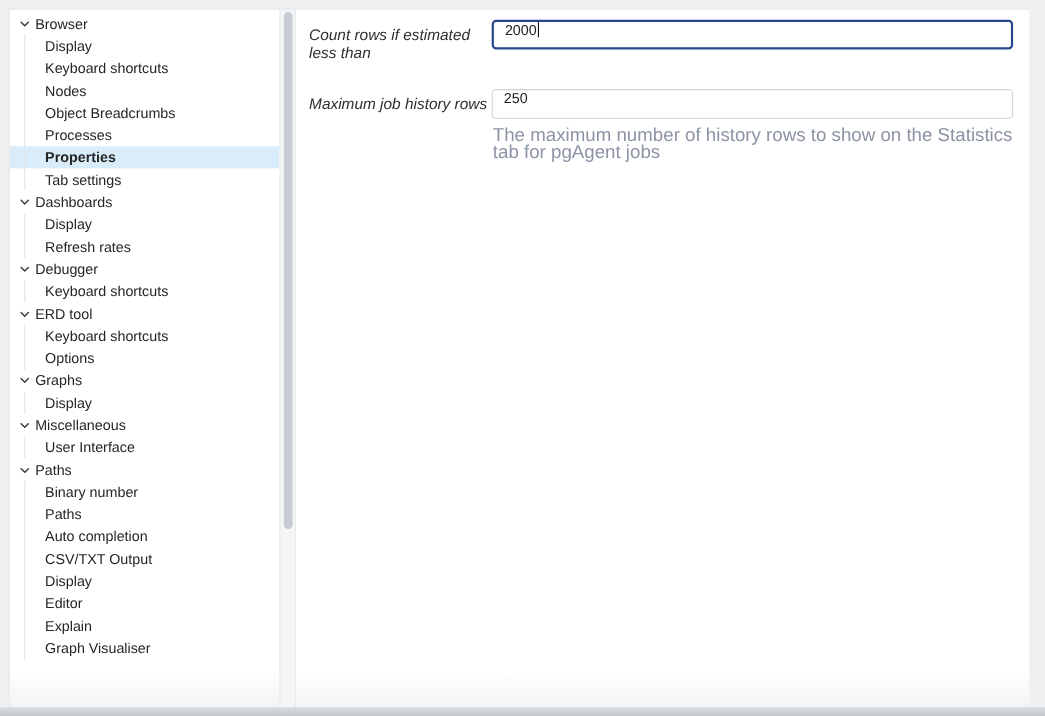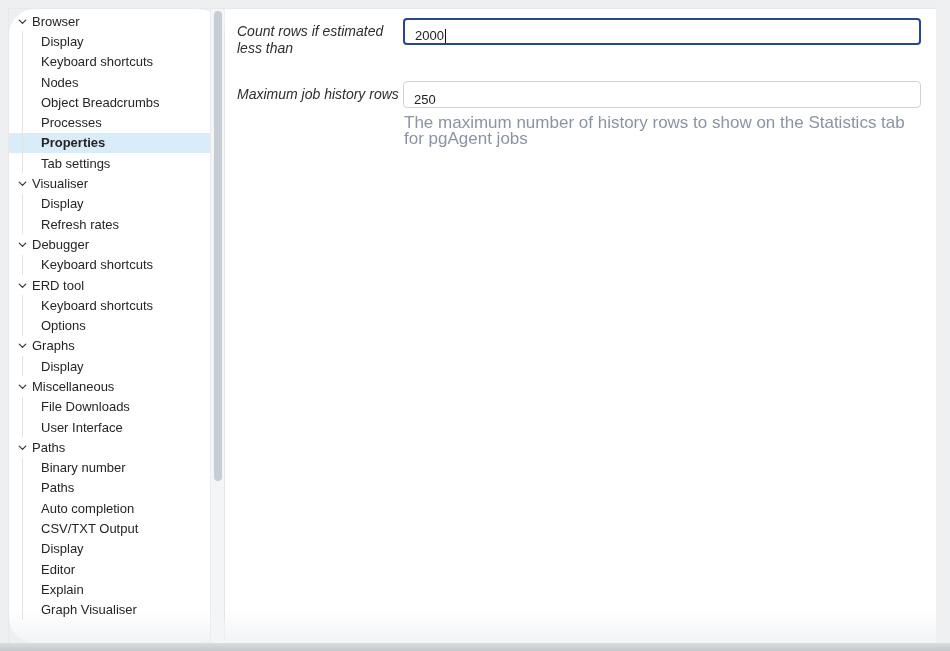--- a/index.html
+++ b/index.html
@@ -11,26 +11,25 @@
     color:#2b2b2b;
   }
   .app {
     position:absolute; left:8px; top:8px; width:928px; height:635px;
     display:flex;
     border-top:1px solid #e6e8ea;
     border-left:1px solid #e6e8ea;
   }
   
   .sidebar {
-    width:216px; height:100%;
+    width:260px; height:100%;
     background:linear-gradient(180deg,#ffffff 0%,#ffffff 95%,#f2f3f5 100%);
     position:relative;
     border-right:1px solid #e4e6e8;
     flex:0 0 auto;
-    border-radius:26px;
   }
   .tree {
     position:absolute; left:0; top:2px; right:14px; bottom:0;
     overflow:hidden;
     font-size:13px;
   }
   .tree-row {
     height:20.3px;
     display:flex; align-items:center;
     position:relative;
@@ -68,21 +67,21 @@
     font-size:14px; color:#2e2e2e;
     padding-top:5px; line-height:17px;font-style:italic;
   }
   .field-main { flex:1 1 auto; margin-right:15px; }
   .text-input {
     width:100%; height:27px;
     border:1px solid #d0d2d6; border-radius:4px;
     background:#fff;
     font-size:13px; color:#222;
     padding:0 10px;
-    display:flex; align-items:flex-end;
+    display:flex; align-items:flex-start;
   }
   .text-input.focused { border:2px solid #28468c; }
   .caret { display:inline-block; width:1px; height:14px; background:#111; margin-left:1px; vertical-align:middle; }
   .help-text {
     font-size:17px; color:#8b93a4;
     margin-top:7px; padding-left:1px;
     line-height:16px;
   }
   
   .right-gutter {
@@ -128,21 +127,21 @@
         </div>
         <div class="tree-row child">
           <span>Tab settings</span>
         </div>
         <div class="tree-row section">
           <span class="chev">
             <svg viewBox="0 0 24 24" width="13" height="13">
               <path d="M6 9.5l6 6 6-6" fill="none" stroke="#3a3a3a" stroke-width="2.4" stroke-linecap="round" stroke-linejoin="round"></path>
             </svg>
           </span>
-          <span>Visualiser</span>
+          <span>Dashboards</span>
         </div>
         <div class="tree-row child">
           <span>Display</span>
         </div>
         <div class="tree-row child">
           <span>Refresh rates</span>
         </div>
         <div class="tree-row section">
           <span class="chev">
             <svg viewBox="0 0 24 24" width="13" height="13">
@@ -179,23 +178,20 @@
         <div class="tree-row child">
           <span>Display</span>
         </div>
         <div class="tree-row section">
           <span class="chev">
             <svg viewBox="0 0 24 24" width="13" height="13">
               <path d="M6 9.5l6 6 6-6" fill="none" stroke="#3a3a3a" stroke-width="2.4" stroke-linecap="round" stroke-linejoin="round"></path>
             </svg>
           </span>
           <span>Miscellaneous</span>
-        </div>
-        <div class="tree-row child">
-          <span>File Downloads</span>
         </div>
         <div class="tree-row child">
           <span>User Interface</span>
         </div>
         <div class="tree-row section">
           <span class="chev">
             <svg viewBox="0 0 24 24" width="13" height="13">
               <path d="M6 9.5l6 6 6-6" fill="none" stroke="#3a3a3a" stroke-width="2.4" stroke-linecap="round" stroke-linejoin="round"></path>
             </svg>
           </span>

